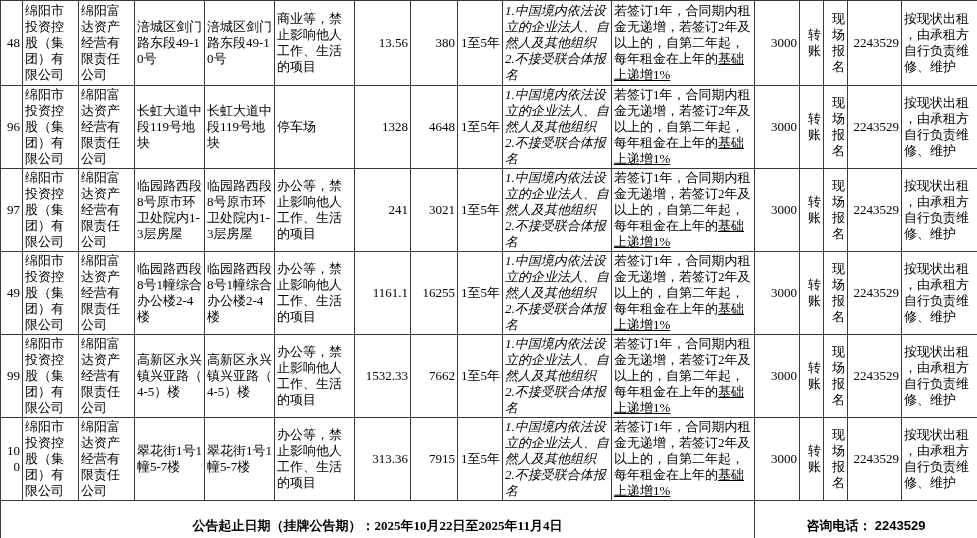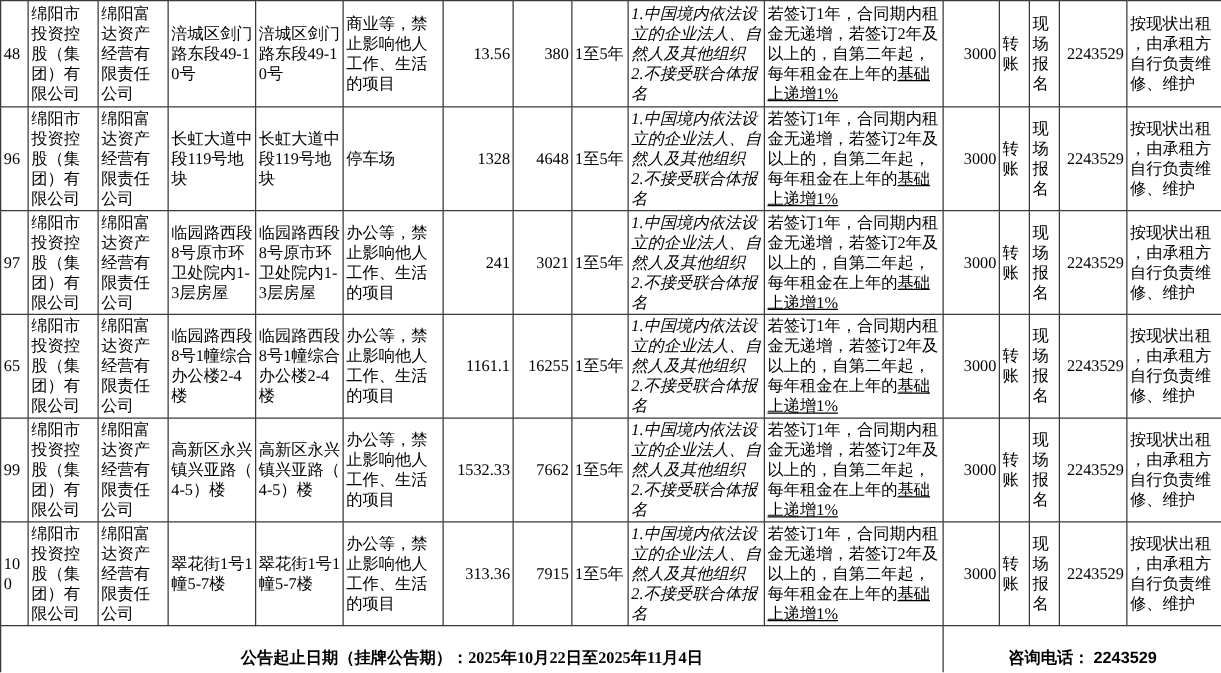--- a/index.html
+++ b/index.html
@@ -23,21 +23,21 @@
   table.listing td {
     border: 1px solid #3a3a3a;
     vertical-align: middle;
     font-size: 13px;
     line-height: 16px;
     padding: 1px 2px;
     word-break: break-all;
     line-break: anywhere;
     overflow: hidden;
   }
-  td.c-center { text-align: left; }
+  td.c-center { text-align: right; }
   td.c-left   { text-align: left; }
   td.num {
     text-align: right;
     font-size: 12px;
     white-space: nowrap;
     padding: 1px 1px;
   }
   td.prelines { white-space: pre-line; font-style: italic; }
   td.tight { padding: 1px 1px; }
   .u-part { text-decoration: underline; }
@@ -127,21 +127,21 @@
 2.不接受联合体报名</td>
       <td class="c-left"><span>若签订1年，合同期内租金无递增，若签订2年及以上的，自第二年起，每年租金在上年的</span><span class="u-part">基础上递增1%</span></td>
       <td class="num">3000</td>
       <td class="c-center tight">转账</td>
       <td class="c-center tight">现场报名</td>
       <td class="num">2243529</td>
       <td class="c-left">按现状出租，由承租方自行负责维修、维护</td>
     </tr>
 
     <tr style="height:80px">
-      <td class="c-center">65</td>
+      <td class="c-center">49</td>
       <td class="c-left tight">绵阳市投资控股（集团）有限公司</td>
       <td class="c-left tight">绵阳富达资产经营有限责任公司</td>
       <td class="c-left">临园路西段8号1幢综合办公楼2-4楼</td>
       <td class="c-left">临园路西段8号1幢综合办公楼2-4楼</td>
       <td class="c-left">办公等，禁止影响他人工作、生活的项目</td>
       <td class="num">1161.1</td>
       <td class="num">16255</td>
       <td class="c-center">1至5年</td>
       <td class="c-left prelines">1.中国境内依法设立的企业法人、自然人及其他组织
 2.不接受联合体报名</td>

